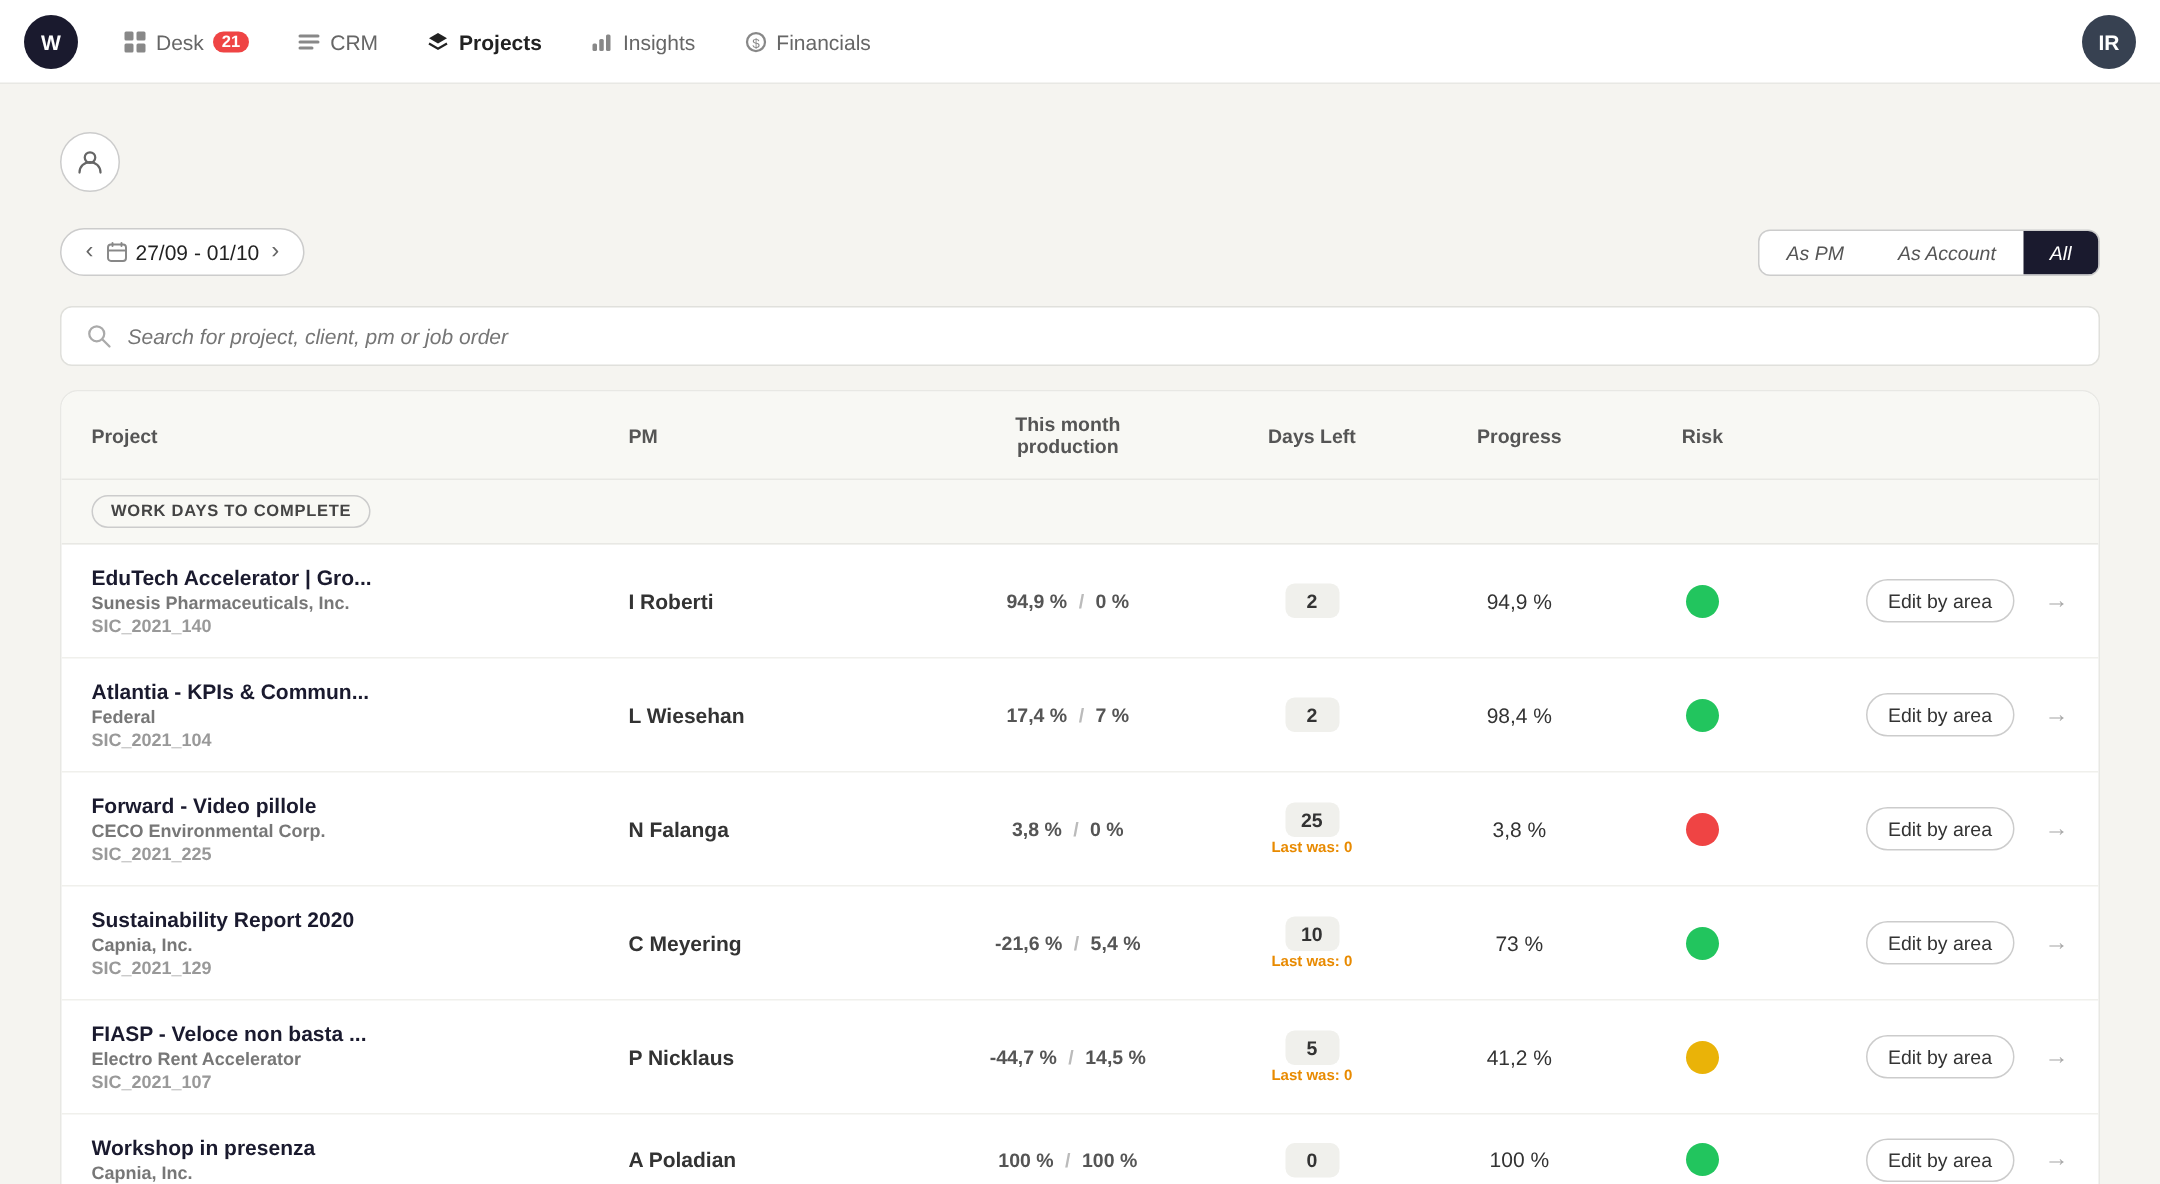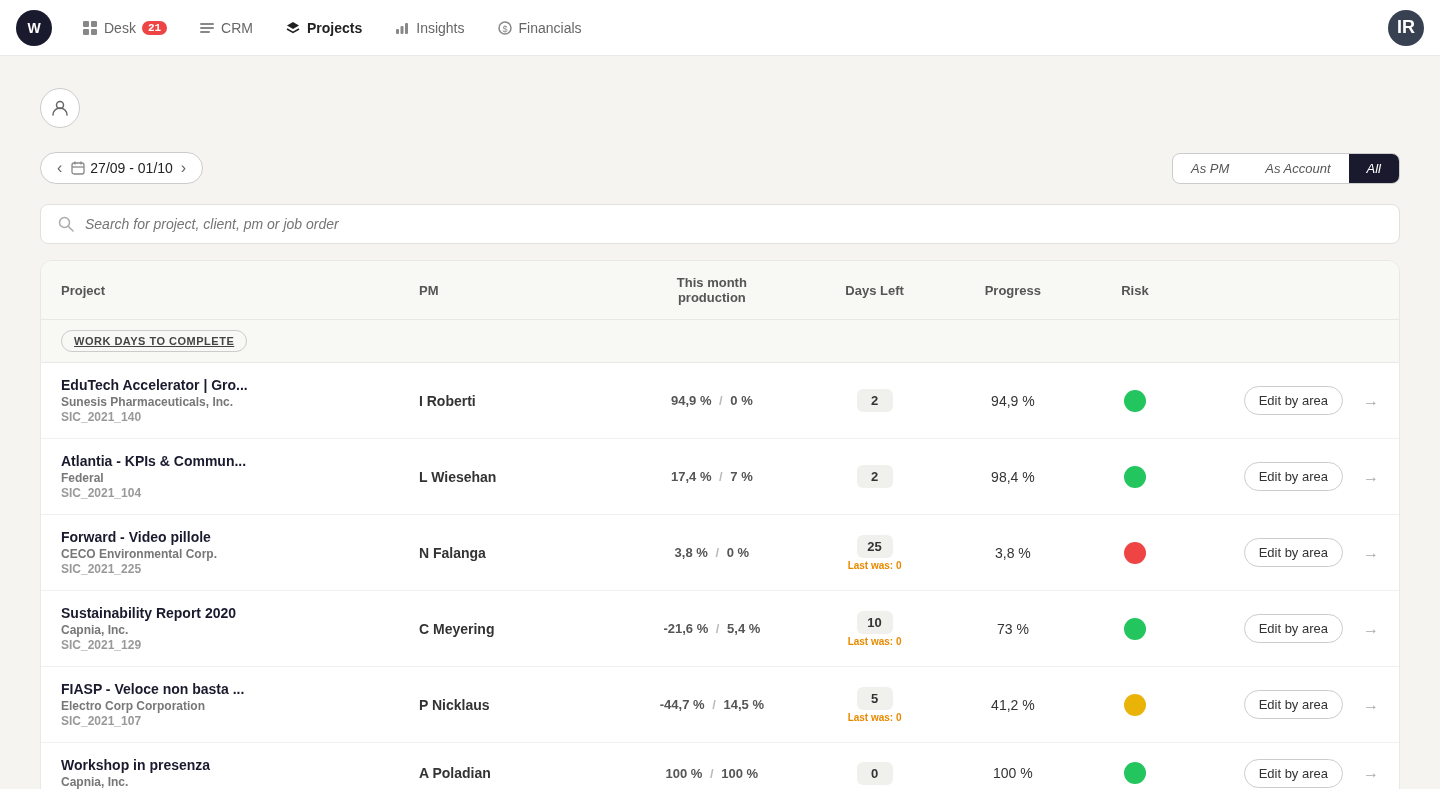--- a/index.html
+++ b/index.html
@@ -18,26 +18,26 @@
     }
     .nav-items { display: flex; align-items: center; gap: 4px; margin-left: 8px; flex: 1; }
     .nav-item {
       display: flex; align-items: center; gap: 6px;
       padding: 6px 14px; border-radius: 8px; cursor: pointer;
       color: #666; font-size: 14px; font-weight: 500; position: relative;
     }
     .nav-item.active { color: #222; font-weight: 600; }
     .nav-item .badge {
       background: #ef4444; color: #fff; border-radius: 10px;
-      padding: 1px 6px; font-size: 11px; font-weight: 700; font-family: Liberation Mono, monospace;
+      padding: 1px 6px; font-size: 11px; font-weight: 700;
     }
     .avatar-btn {
       width: 36px; height: 36px; border-radius: 50%; background: #374151;
       display: flex; align-items: center; justify-content: center;
-      color: #fff; font-weight: 700; font-size: 18px; cursor: pointer; margin-left: auto;
+      color: #fff; font-weight: 700; font-size: 14px; cursor: pointer; margin-left: auto;
     }
 
     
     .main { padding: 32px 40px; }
 
     
     .header-row { display: flex; align-items: center; justify-content: space-between; margin-bottom: 24px; }
     .page-title { font-size: 26px; font-weight: 700; color: #1a1a2e; }
     .person-icon-btn {
       width: 40px; height: 40px; border-radius: 50%; border: 1.5px solid #ccc;
@@ -78,21 +78,21 @@
     .col-production { flex: 1.2; font-weight: 600; color: #555; font-size: 13px; text-align: center; }
     .col-days { flex: 0.8; font-weight: 600; color: #555; font-size: 13px; text-align: center; }
     .col-progress { flex: 0.9; font-weight: 600; color: #555; font-size: 13px; text-align: center; }
     .col-risk { flex: 0.6; font-weight: 600; color: #555; font-size: 13px; text-align: center; }
     .col-actions { flex: 1.2; }
 
     
     .section-label-row { padding: 10px 20px; background: #f8f8f4; border-bottom: 1px solid #e8e8e4; }
     .section-label {
       display: inline-block; border: 1.5px solid #ccc; border-radius: 20px;
-      padding: 4px 12px; font-size: 11px; font-weight: 700; color: #444; letter-spacing: 0.5px; text-decoration: underline;
+      padding: 4px 12px; font-size: 11px; font-weight: 700; color: #444; letter-spacing: 0.5px;
     }
 
     
     .table-row {
       display: flex; align-items: center; padding: 14px 20px;
       border-bottom: 1px solid #f0f0ec;
     }
     .table-row:last-child { border-bottom: none; }
 
     .project-info { flex: 2.2; }
@@ -341,21 +341,21 @@
       <div class="risk-dot risk-green"></div>
     </div>
     <div class="actions-cell col-actions">
       <button class="edit-btn">Edit by area</button>
       <span class="arrow-right">→</span>
     </div>
   </div>
         <div class="table-row">
     <div class="project-info col-project">
       <div class="project-name">FIASP - Veloce non basta ...</div>
-      <div class="project-client">Electro Corp Corporation</div>
+      <div class="project-client">Electro Rent Accelerator</div>
       <div class="project-code">SIC_2021_107</div>
     </div>
     <div class="pm-cell col-pm">P Nicklaus</div>
     <div class="production-cell col-production">
       <span>-44,7 %</span>
       <span class="prod-slash">/</span>
       <span>14,5 %</span>
     </div>
     <div class="days-cell col-days">
       <div class="days-badge">5</div>

